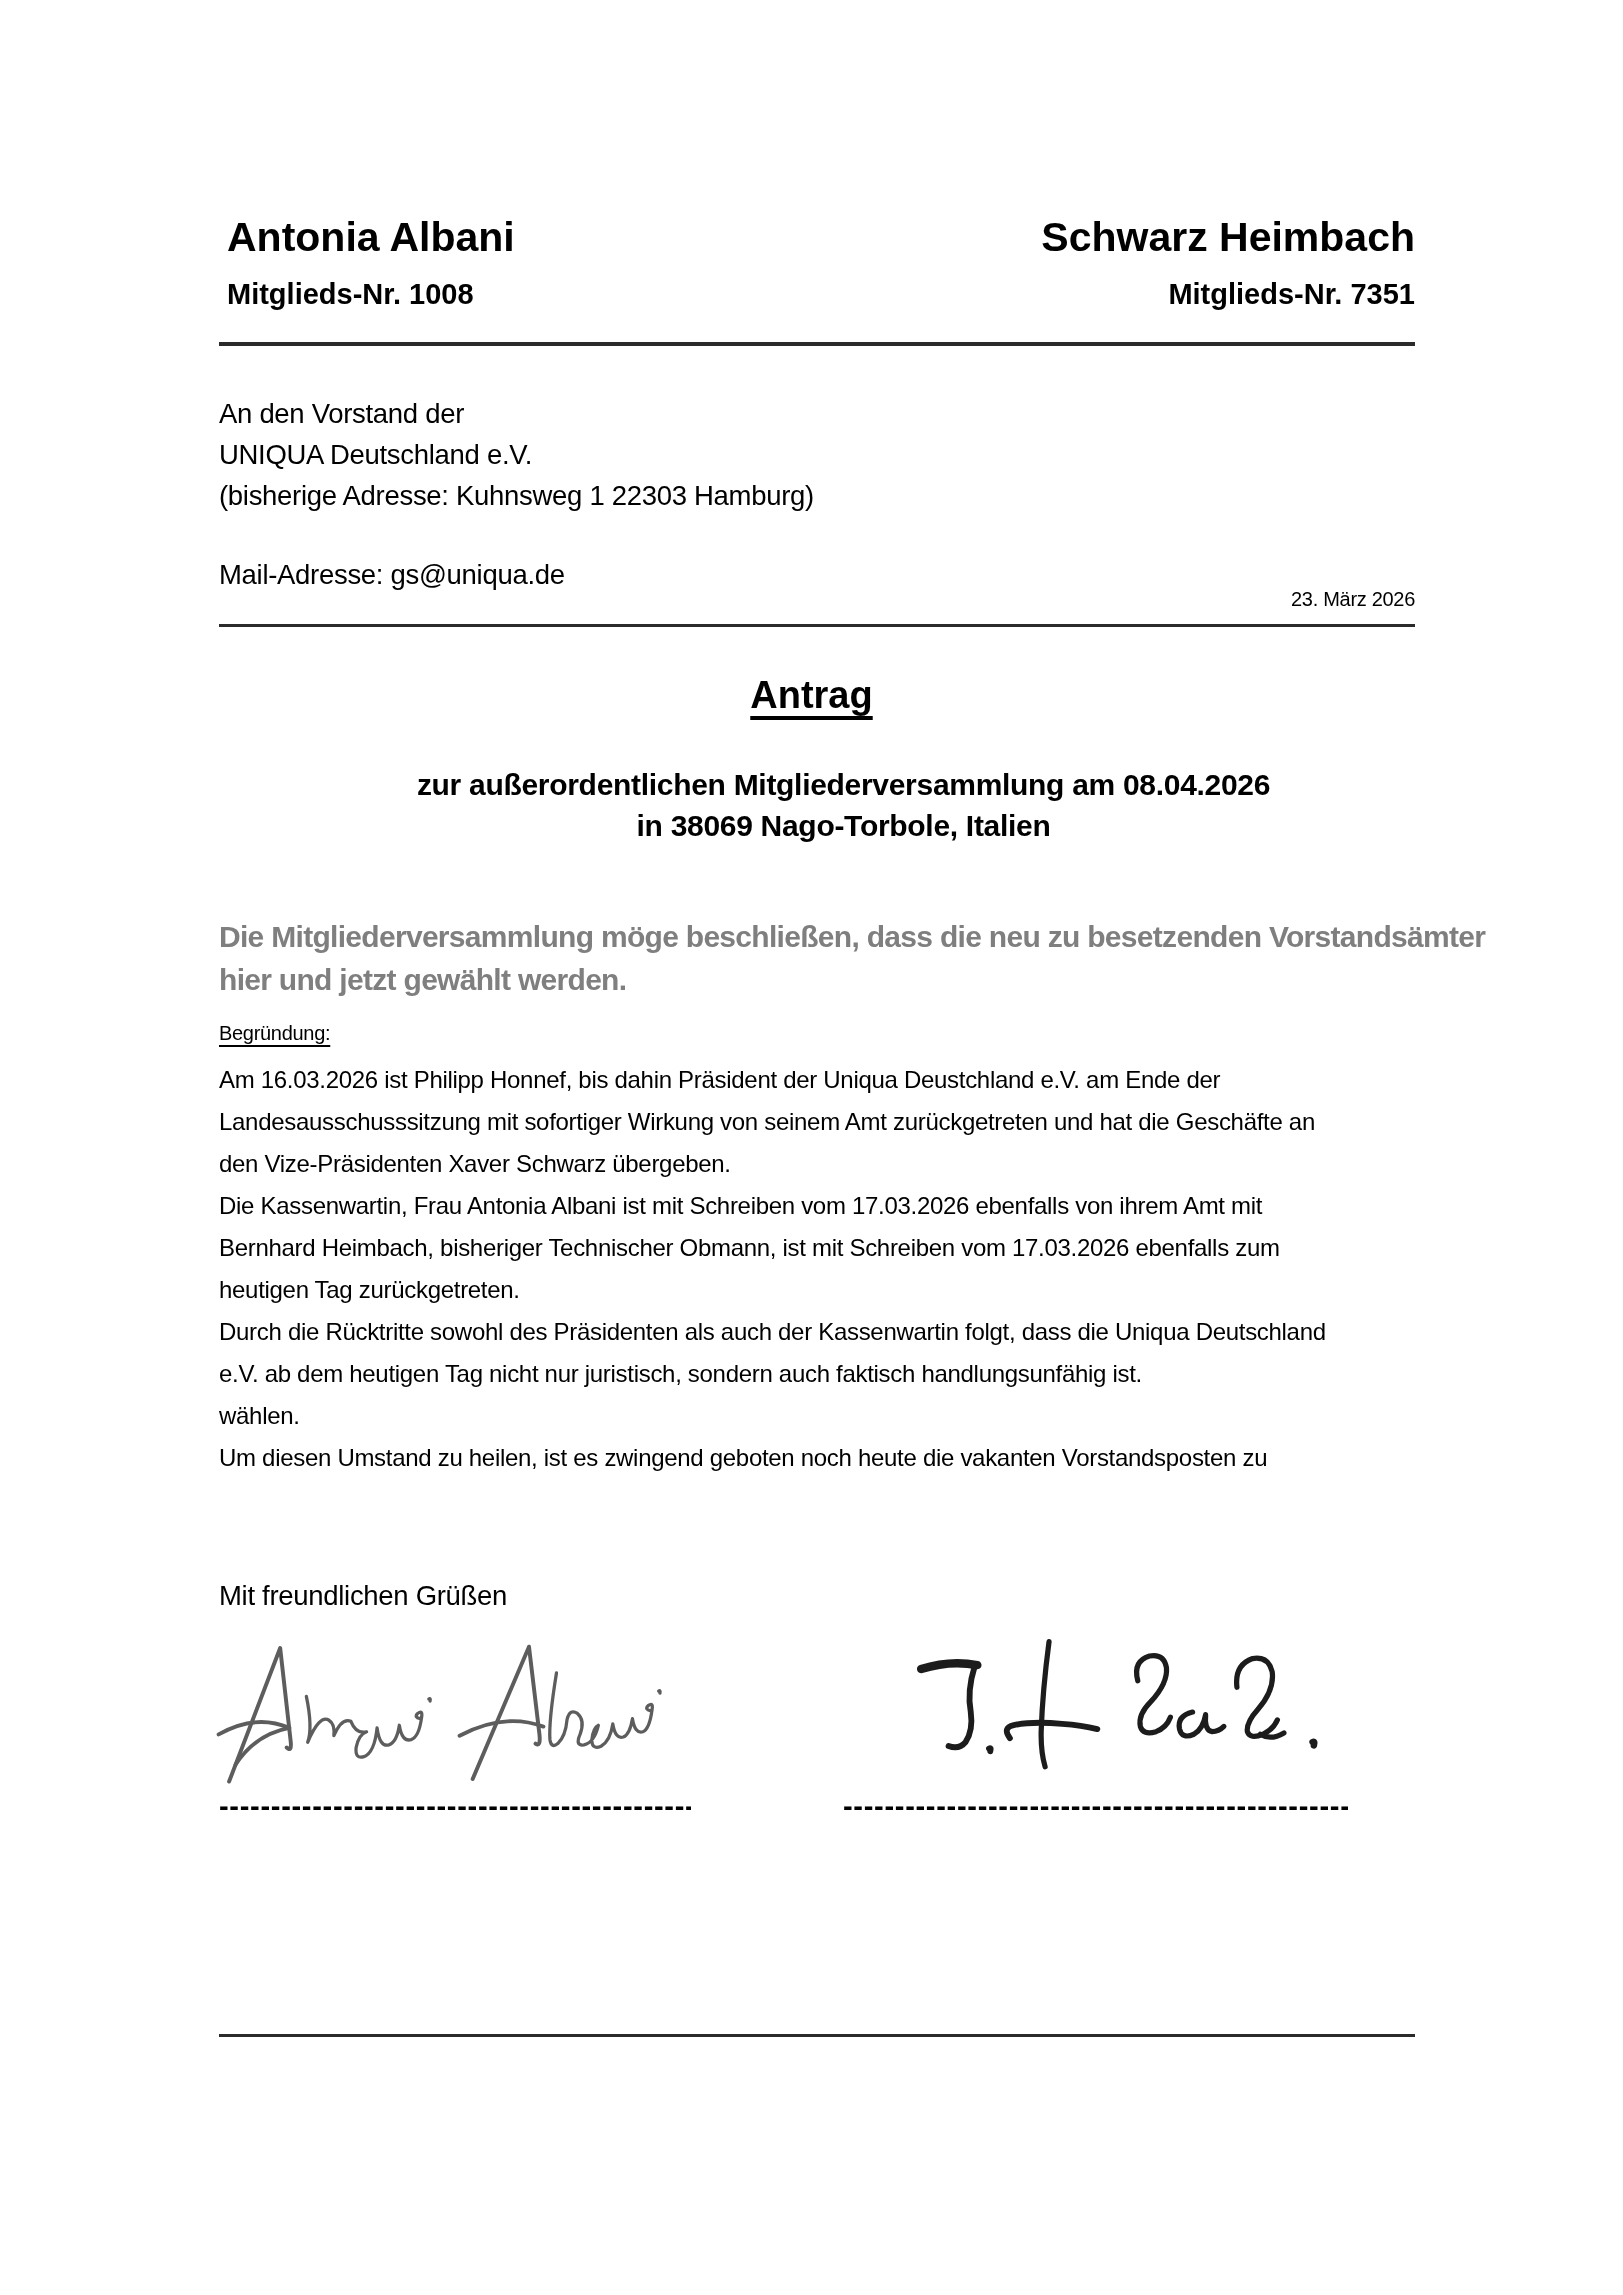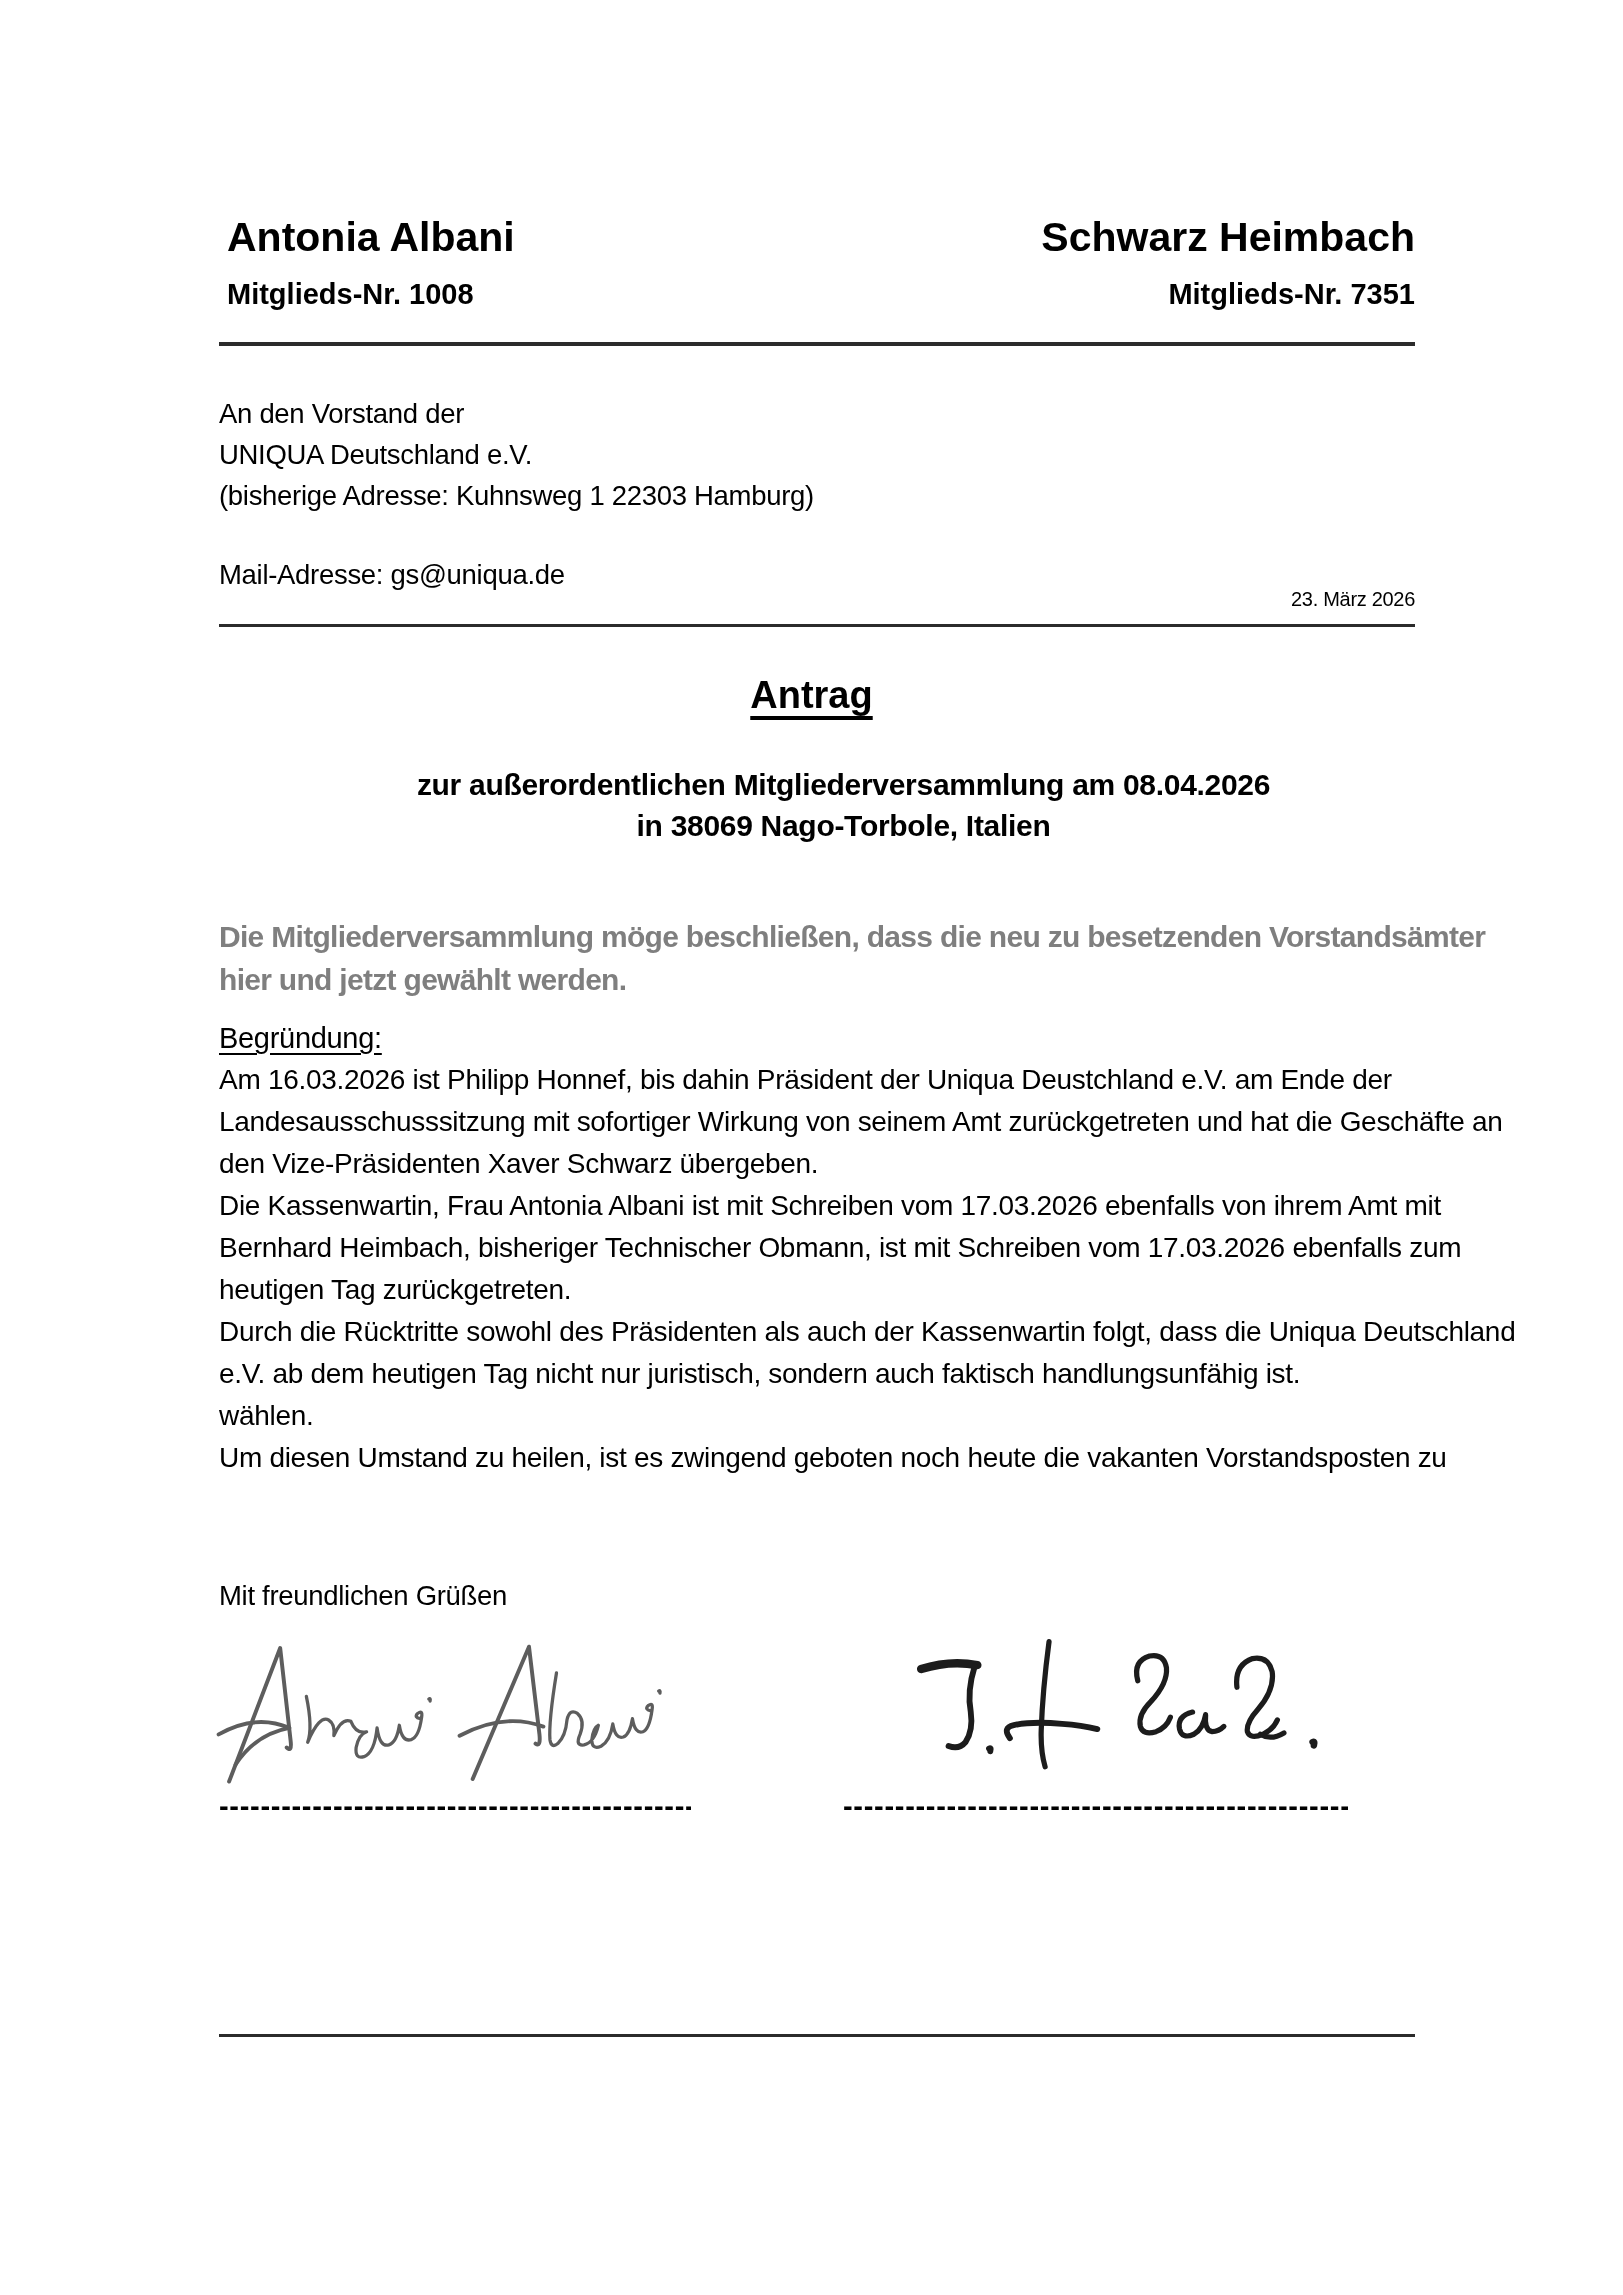--- a/index.html
+++ b/index.html
@@ -63,27 +63,27 @@
   }
   
   .motion {
     position: absolute; left: 219px; top: 915px;
     font-size: 30px; font-weight: bold; line-height: 43px;
     letter-spacing: -0.7px; white-space: nowrap;
   }
   
   .reason-heading {
     position: absolute; left: 219px; top: 1022px;
-    font-size: 29px; letter-spacing: -0.3px;
+    font-size: 20px; letter-spacing: -0.3px;
     text-decoration: underline; text-decoration-thickness: 2px;
     text-underline-offset: 5.2px; white-space: nowrap;
   }
   .body-text {
     position: absolute; left: 219px; top: 1059px;
-    font-size: 28px; line-height: 42px; letter-spacing: -0.3px;
+    font-size: 24px; line-height: 42px; letter-spacing: -0.3px;
     white-space: nowrap;
   }
   
   .closing {
     position: absolute; left: 219px; top: 1580px;
     font-size: 27.5px; letter-spacing: -0.3px; white-space: nowrap;
   }
   
   .sig { position: absolute; }
   .sig-left  { left: 216px;  top: 1636px; }

